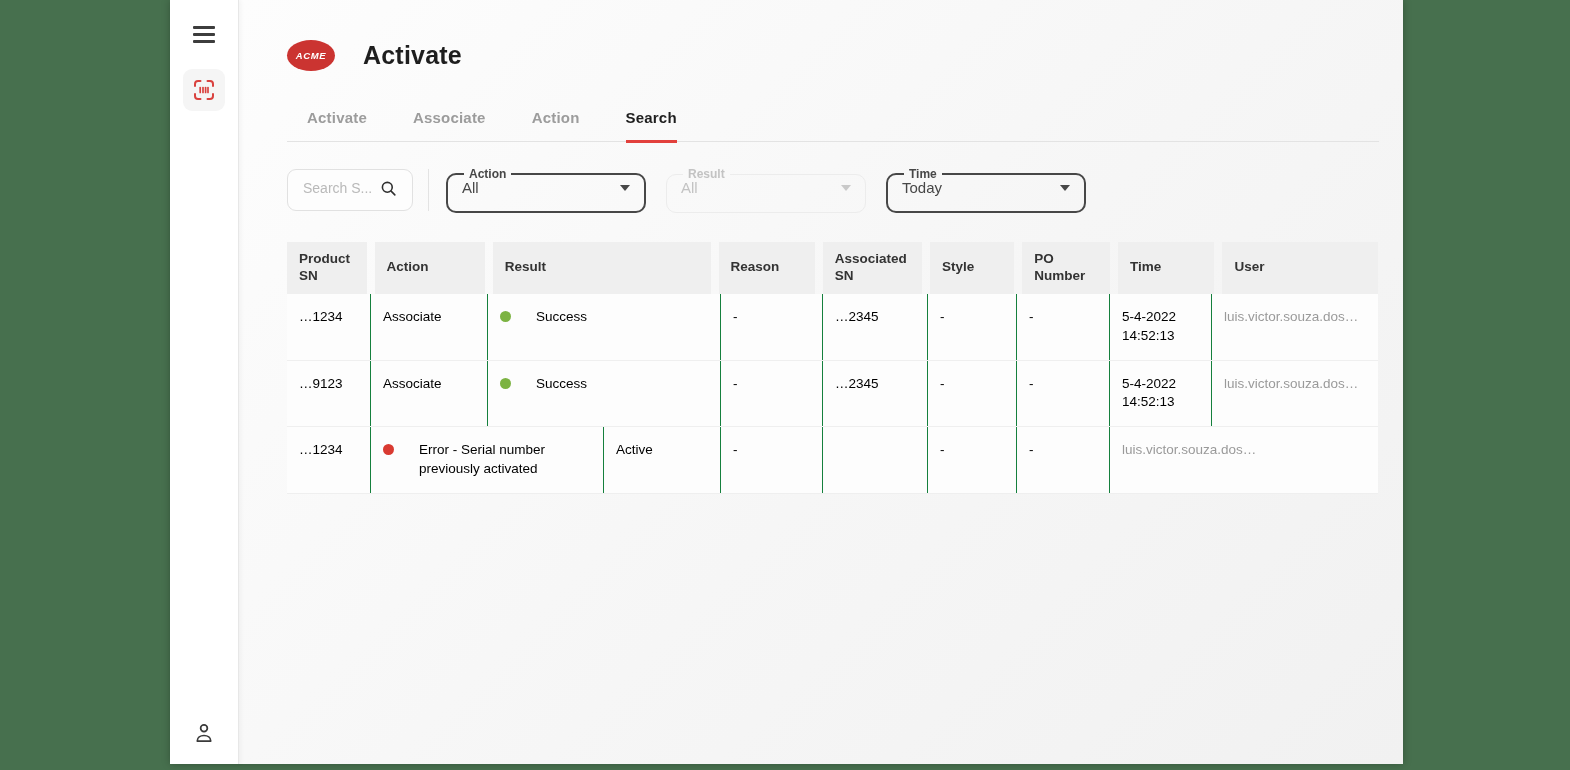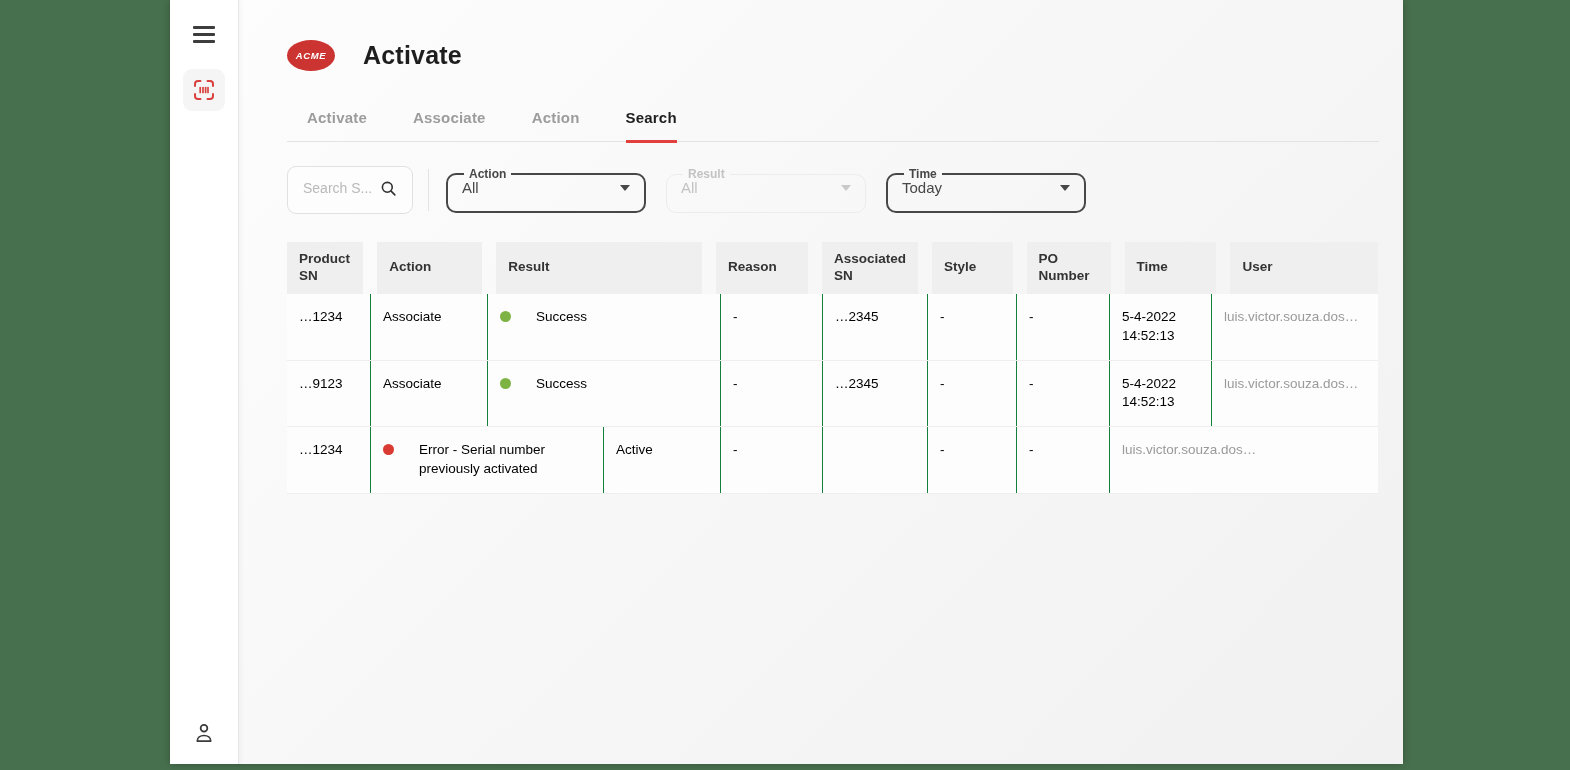--- a/index.html
+++ b/index.html
@@ -53,21 +53,21 @@
   }
   .tab {
     padding-bottom: 14px; font-size: 15px; font-weight: bold;
     color: #9c9c9c; cursor: pointer; letter-spacing: .2px;
     border-bottom: 3px solid transparent; margin-bottom: -2px;
   }
   .tab.active { color: #1e1e1e; border-bottom-color: #e2403c; }
   
   .filters { display: flex; align-items: center; margin-top: 22px; height: 52px; }
   .search-box {
-    width: 126px; height: 48px; border: 1px solid #e1e1e1; border-radius: 9px;
+    width: 126px; height: 42px; border: 1px solid #e1e1e1; border-radius: 9px;
     background: #fdfdfd; display: flex; align-items: center;
     padding: 0 10px 4px 13px; box-sizing: border-box; gap: 4px;
   }
   .search-box input {
     border: none; outline: none; background: transparent;
     width: 70px; font-size: 14px; color: #555;
     font-family: "Liberation Sans", sans-serif;
   }
   .search-box input::placeholder { color: #b9b9b9; }
   .vdivider { width: 1px; height: 42px; background: #e3e3e3; margin: 0 17px 0 15px; }
@@ -87,21 +87,21 @@
     border-left: 5.5px solid transparent; border-right: 5.5px solid transparent;
     border-top: 6px solid #474747;
   }
   fieldset.select-field.disabled { border: 1px solid #ececec; cursor: default; }
   fieldset.select-field.disabled legend,
   fieldset.select-field.disabled .select-value { color: #c3c3c3; }
   fieldset.select-field.disabled .caret { border-top-color: #c9c9c9; }
   .gap20 { width: 20px; }
   
   .table { margin-top: 26px; width: 1091px; font-size: 14px; }
-  .thead { display: flex; gap: 14px; }
+  .thead { display: flex; gap: 8px; }
   .th {
     background: #efefef; color: #333; font-weight: bold; font-size: 13.5px;
     padding: 9px 12px; box-sizing: border-box; min-height: 45px;
     display: flex; align-items: center; line-height: 1.25;
   }
   .trow {
     display: flex; background: #fdfdfd; border-bottom: 1px solid #efefef;
     min-height: 62px;
   }
   .td {

